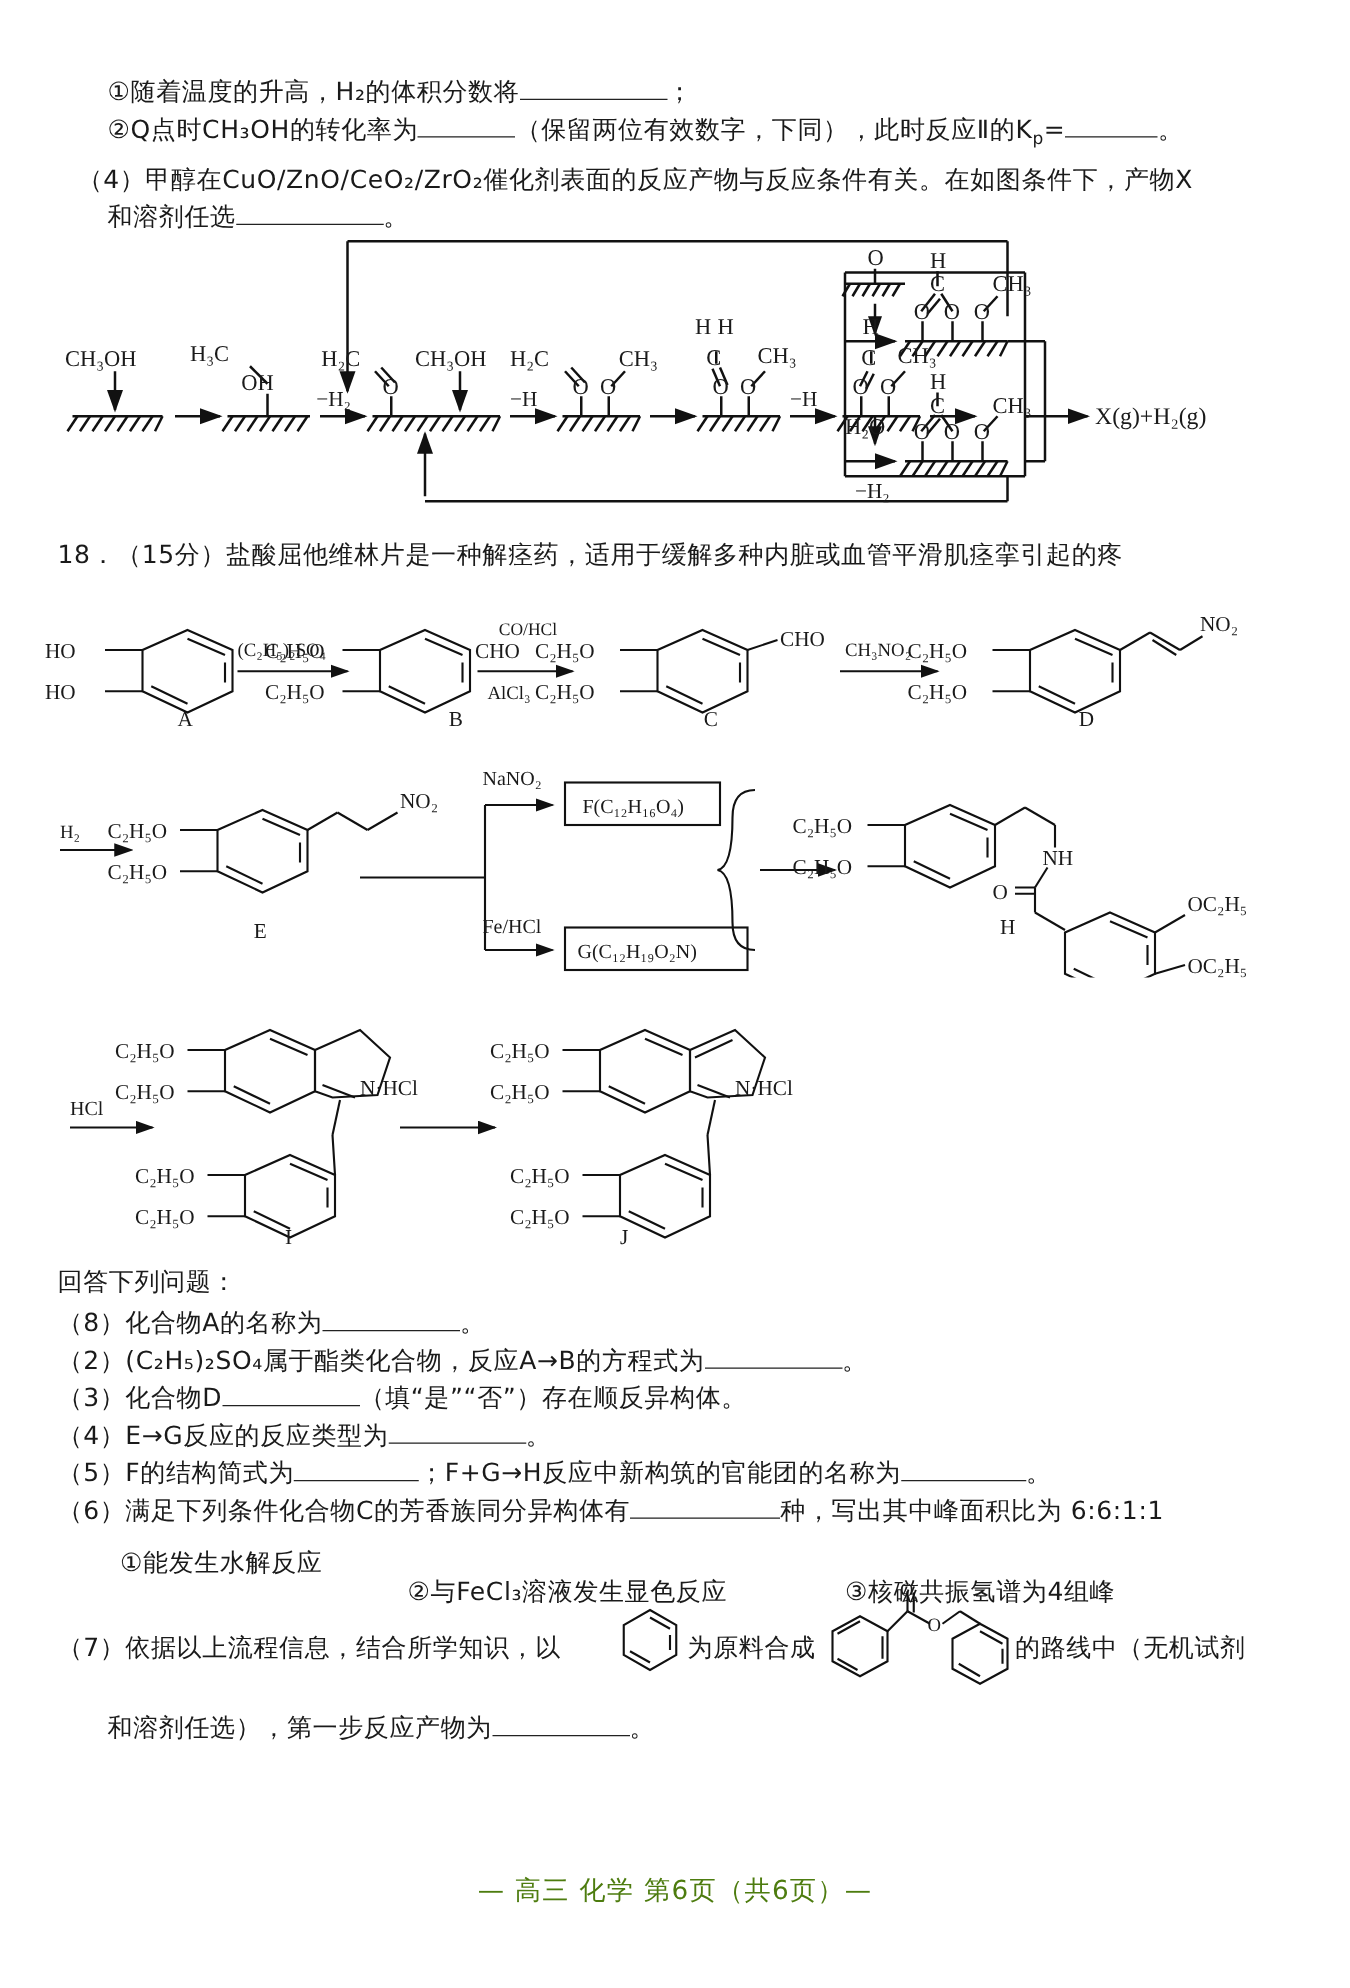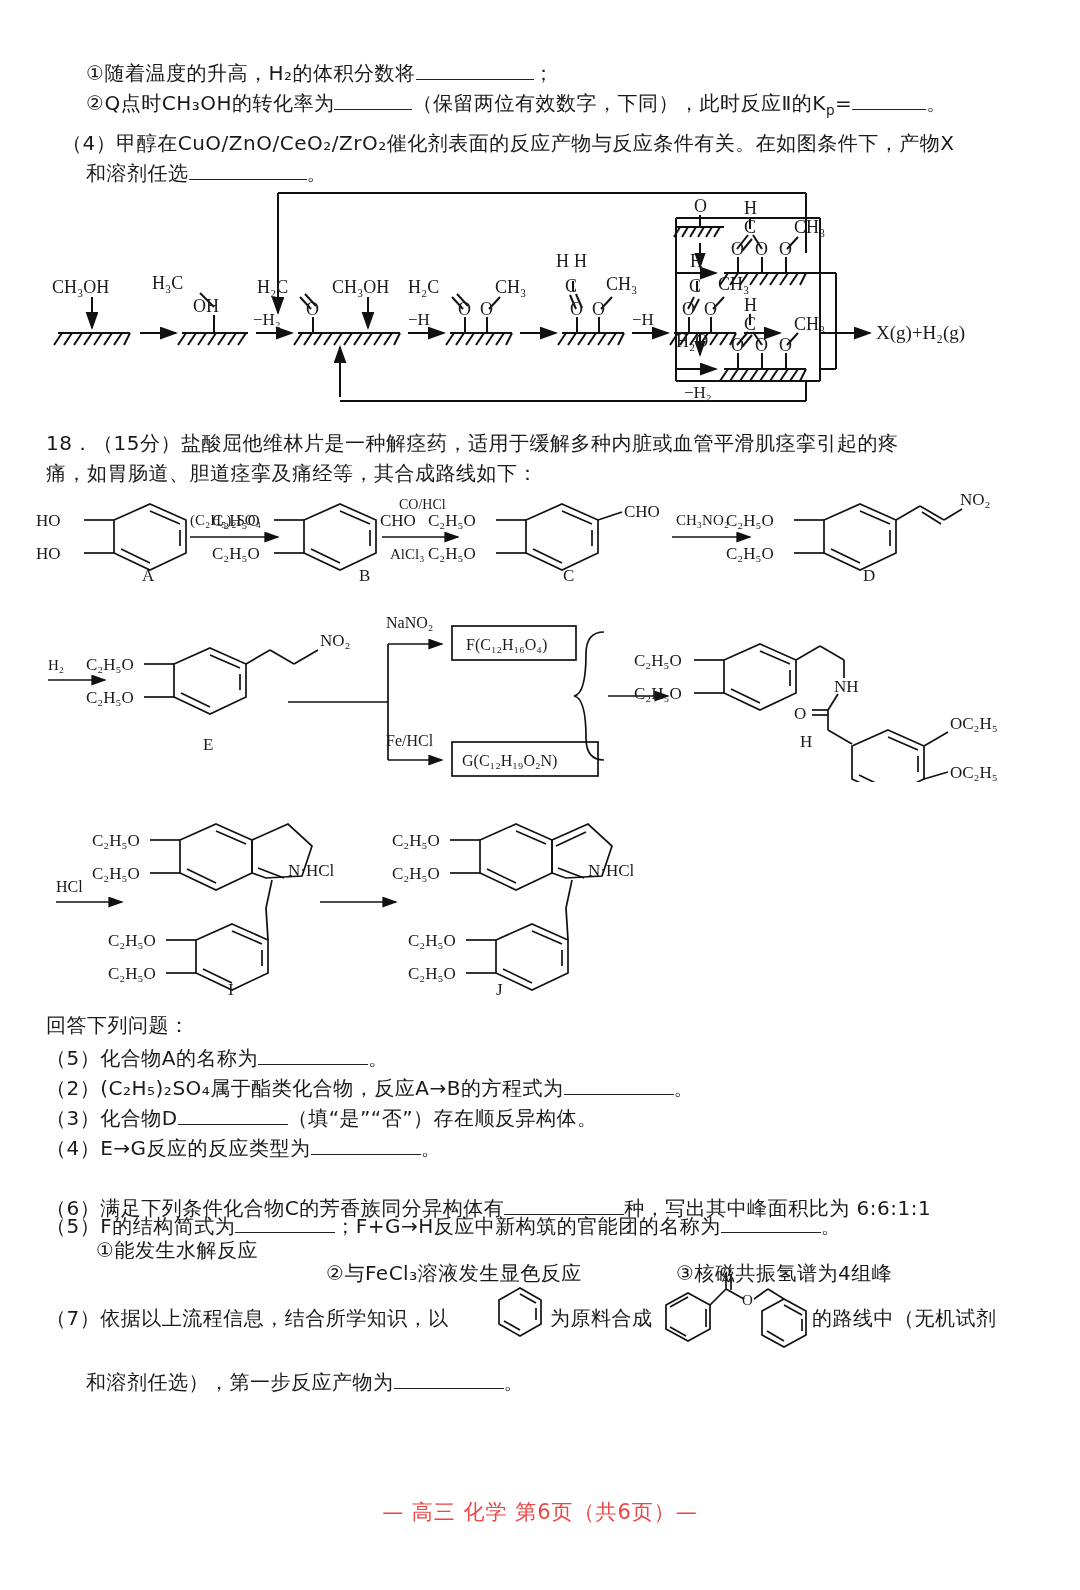--- a/index.html
+++ b/index.html
@@ -55,21 +55,21 @@
   
   .footer {
     position: absolute;
     left: 0;
     top: 1498px;
     width: 1080px;
     text-align: center;
     font-size: 21px;
     font-family: "DejaVu Sans", "Liberation Sans", sans-serif;
     letter-spacing: 1px;
-    color: #ef4444;
+    color: #4d7c0f;
   }
 
   svg text {
     font-family: "Liberation Serif", "DejaVu Serif", serif;
     fill: #1a1a1a;
   }
 </style>
 </head>
 <body>
 
@@ -321,23 +321,20 @@
       <text x="779" y="166">O</text>
       <text x="794" y="145">CH₃</text>
 
       <text x="876" y="154" font-size="19">X(g)+H₂(g)</text>
     </g>
   </svg>
 
   <div class="txt cn" style="left:46px; top:428px;">
     <span>18．（15分）盐酸屈他维林片是一种解痉药，适用于缓解多种内脏或血管平滑肌痉挛引起的疼</span>
   </div>
-  <div class="txt cn" style="left:46px; top:458px;">
-    <span>痛，如胃肠道、胆道痉挛及痛经等，其合成路线如下：</span>
-  </div>
 
   <svg class="scheme" width="1080" height="100" viewBox="0 0 1080 100" style="top:487px;">
     <defs>
       <marker id="a2" markerWidth="9" markerHeight="9" refX="8" refY="3.2" orient="auto">
         <path d="M0,0 L9,3.2 L0,6.4 z" fill="#111"></path>
       </marker>
     </defs>
     <g stroke="#111" stroke-width="1.7" fill="none">
 
       <polygon points="150,17 186,33 186,66 150,83 114,66 114,33"></polygon>
@@ -557,36 +554,36 @@
     </g>
   </svg>
   <div class="lbl" style="left:228px; top:980px;">I</div>
   <div class="lbl" style="left:496px; top:980px;">J</div>
 
   <div class="txt cn" style="left:46px; top:1010px;">
     <span>回答下列问题：</span>
   </div>
 
   <div class="txt cn" style="left:46px; top:1043px;">
-    <span>（5）化合物A的名称为</span><span class="blank" style="width:110px;"></span><span>。</span>
+    <span>（8）化合物A的名称为</span><span class="blank" style="width:110px;"></span><span>。</span>
   </div>
 
   <div class="txt cn" style="left:46px; top:1073px;">
     <span>（2）(C₂H₅)₂SO₄属于酯类化合物，反应A→B的方程式为</span><span class="blank" style="width:110px;"></span><span>。</span>
   </div>
 
   <div class="txt cn" style="left:46px; top:1103px;">
     <span>（3）化合物D</span><span class="blank" style="width:110px;"></span><span>（填“是”“否”）存在顺反异构体。</span>
   </div>
 
   <div class="txt cn" style="left:46px; top:1133px;">
     <span>（4）E→G反应的反应类型为</span><span class="blank" style="width:110px;"></span><span>。</span>
   </div>
 
-  <div class="txt cn" style="left:46px; top:1163px;margin-top:48px;">
+  <div class="txt cn" style="left:46px; top:1163px;">
     <span>（5）F的结构简式为</span><span class="blank" style="width:100px;"></span><span>；F+G→H反应中新构筑的官能团的名称为</span><span class="blank" style="width:100px;"></span><span>。</span>
   </div>
 
   <div class="txt cn" style="left:46px; top:1193px;">
     <span>（6）满足下列条件化合物C的芳香族同分异构体有</span><span class="blank" style="width:120px;"></span><span>种，写出其中峰面积比为 6:6:1:1</span>
   </div>
 
 
   <div class="txt cn" style="left:96px; top:1235px;">
     <span>①能发生水解反应</span>

